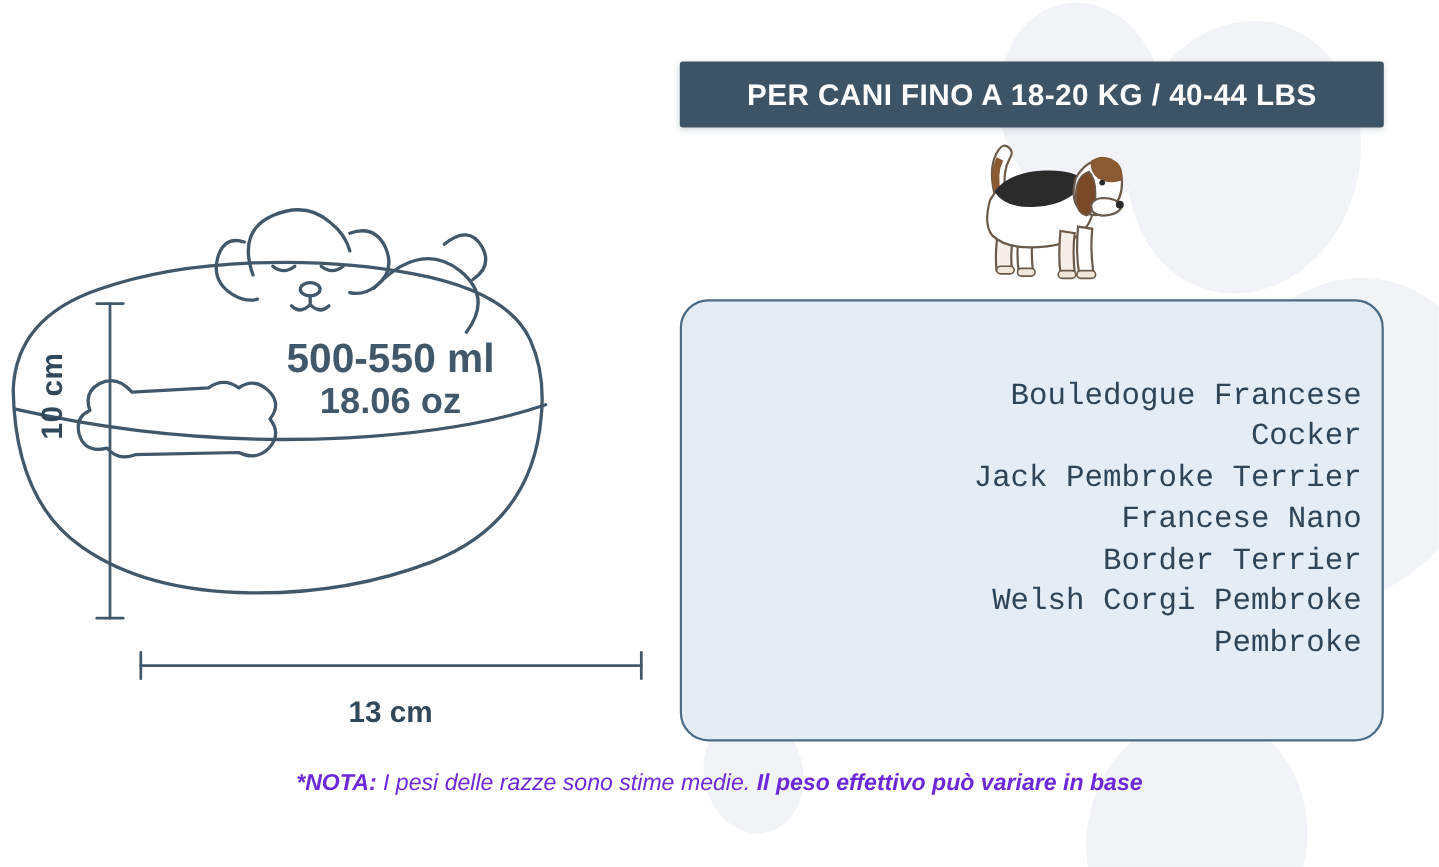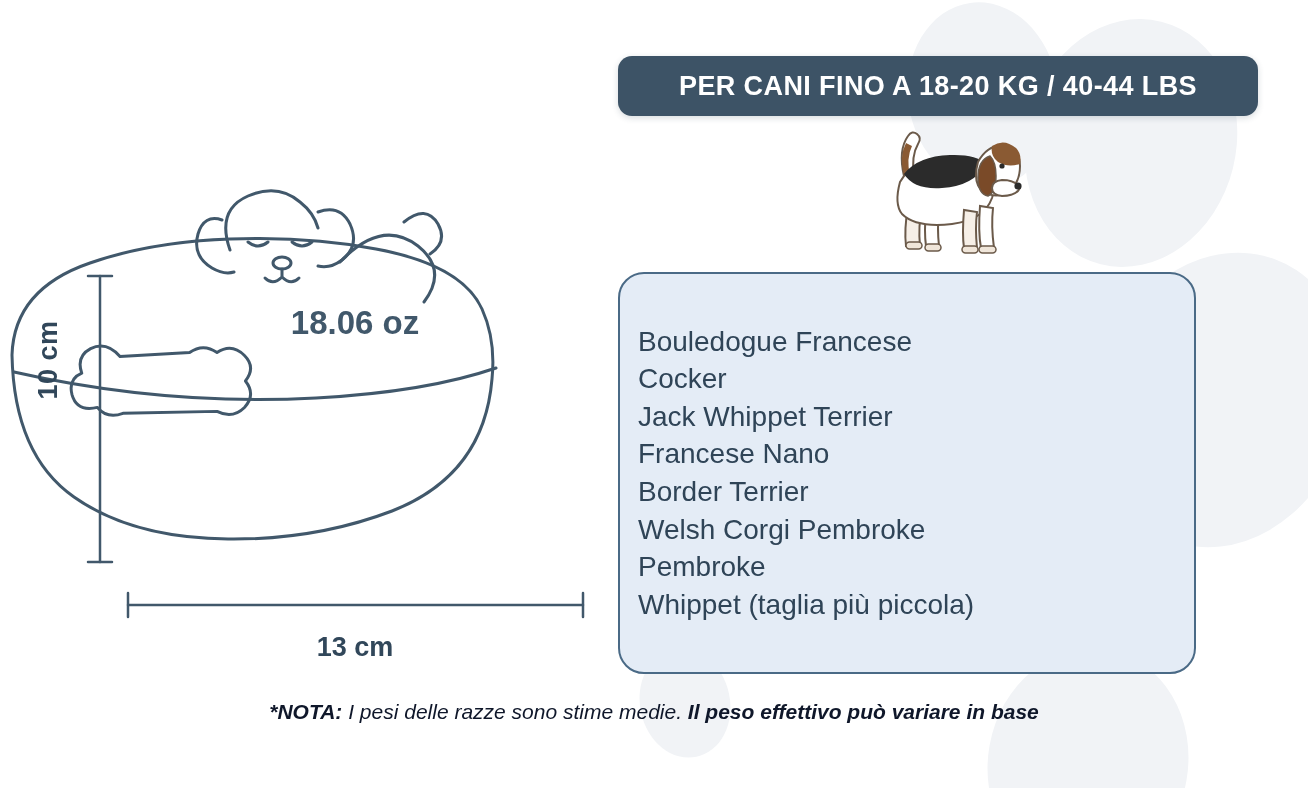--- a/index.html
+++ b/index.html
@@ -96,21 +96,21 @@
     height: 788px;
   }
 
   .title-pill {
     position: absolute;
     left: 6px;
     top: 56px;
     width: 640px;
     height: 60px;
     background: #3d5366;
-    border-radius: 14px;
+    border-radius: 3px;
     display: flex;
     align-items: center;
     justify-content: center;
     box-shadow: 0 2px 6px rgba(40,60,80,.18);
   }
   .title-pill span {
     color: #ffffff;
     font-size: 27px;
     font-weight: 700;
     letter-spacing: .4px;
@@ -122,50 +122,51 @@
     left: 240px;
     top: 118px;
     width: 170px;
     height: 150px;
   }
 
   .breed-box {
     position: absolute;
     left: 6px;
     top: 272px;
-    width: 578px;
+    width: 640px;
     height: 402px;
     background: #e4ecf6;
     border: 2px solid #4a6a86;
     border-radius: 26px;
     display: flex;
     flex-direction: column;
-    align-items: flex-start;
+    align-items: flex-end;
     justify-content: center;
     box-sizing: border-box;
     padding: 8px 18px;
+    font-family: Liberation Mono, monospace;
   }
   .breed-item {
     font-size: 28px;
     line-height: 1.34;
     color: #2f4457;
     text-align: center;
     white-space: nowrap;
   }
 
   
   .footnote {
     position: absolute;
     left: 0;
     right: 0;
     top: 698px;
     text-align: center;
     font-size: 21px;
     font-style: italic;
-    color: #0f172a;
+    color: #6d28d9;
     line-height: 1.35;
     padding: 0 78px;
   }
   .footnote .b { font-weight: 700; }
 </style>
 </head>
 <body>
 
 <div class="bg-layer">
   <div class="paw-pad pad-a"></div>
@@ -233,20 +234,21 @@
         <line x1="128" y1="443" x2="128" y2="467"></line>
         <line x1="583" y1="443" x2="583" y2="467"></line>
       </g>
     </svg>
   </div>
 
   <div class="vlabel">10 cm</div>
   <div class="hlabel">13 cm</div>
 
   <div class="vol-text">
+    <span class="vol-ml">500-550 ml</span>
     <span class="vol-oz">18.06 oz</span>
   </div>
 
   <div class="right-panel">
 
     <div class="title-pill">
       <span>PER CANI FINO A 18-20 KG / 40-44 LBS</span>
     </div>
 
     <div class="dog-art">
@@ -276,26 +278,25 @@
         <rect x="54" y="124" width="16" height="7" rx="3.5" fill="#f0e6da" stroke="#6b5a4a" stroke-width="1.5"></rect>
         <rect x="73" y="126" width="16" height="7" rx="3.5" fill="#f0e6da" stroke="#6b5a4a" stroke-width="1.5"></rect>
         <rect x="110" y="128" width="16" height="7" rx="3.5" fill="#f0e6da" stroke="#6b5a4a" stroke-width="1.5"></rect>
         <rect x="127" y="128" width="17" height="7" rx="3.5" fill="#f0e6da" stroke="#6b5a4a" stroke-width="1.5"></rect>
       </svg>
     </div>
 
     <div class="breed-box">
       <div class="breed-item">Bouledogue Francese</div>
       <div class="breed-item">Cocker</div>
-      <div class="breed-item">Jack Whippet Terrier</div>
+      <div class="breed-item">Jack Pembroke Terrier</div>
       <div class="breed-item">Francese Nano</div>
       <div class="breed-item">Border Terrier</div>
       <div class="breed-item">Welsh Corgi Pembroke</div>
       <div class="breed-item">Pembroke</div>
-      <div class="breed-item">Whippet (taglia più piccola)</div>
     </div>
   </div>
 
   <div class="footnote">
     <span class="b">*NOTA:</span><span> I pesi delle razze sono stime medie. </span><span class="b">Il peso effettivo può variare in base</span><br>
   </div>
 
 </div>
 
 </body></html>

